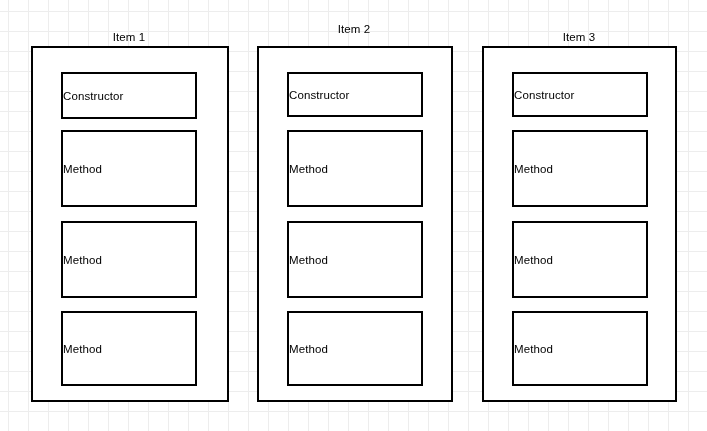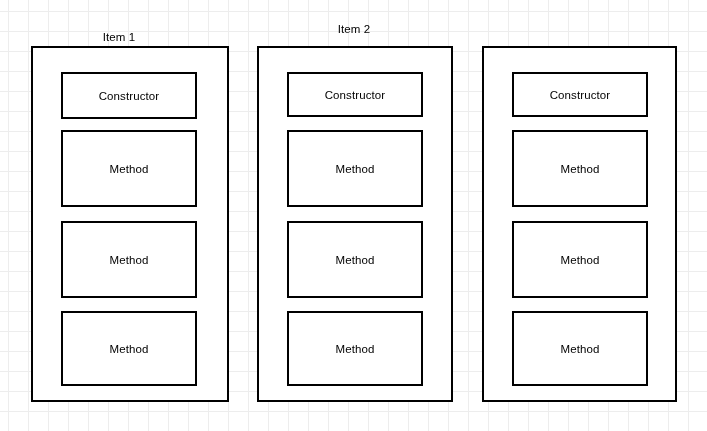--- a/index.html
+++ b/index.html
@@ -44,37 +44,36 @@
     box-sizing: border-box;
   }
 
   .member-box {
     position: absolute;
     background: #ffffff;
     border: 2px solid #000000;
     box-sizing: border-box;
     display: flex;
     align-items: center;
-    justify-content: center;
   }
 
   .member-label {
     font-size: 11.5px;
     color: #000000;
     line-height: 14px;
     white-space: nowrap;
     letter-spacing: 0.1px;
   }
 </style>
 </head>
 <body>
 
 <div id="canvas">
 
-  <div class="item-title" style="left: 59px; top: 30px; width: 120px;">Item 1</div>
+  <div class="item-title" style="left: 69px; top: 30px; width: 120px;">Item 1</div>
   <div class="container-box" style="left: 31px; top: 46px; width: 198px; height: 356px;"></div>
   <div class="member-box" style="left: 61px; top: 72px; width: 136px; height: 47px;">
     <span class="member-label">Constructor</span>
   </div>
   <div class="member-box" style="left: 61px; top: 130px; width: 136px; height: 77px;">
     <span class="member-label">Method</span>
   </div>
   <div class="member-box" style="left: 61px; top: 221px; width: 136px; height: 77px;">
     <span class="member-label">Method</span>
   </div>
@@ -90,20 +89,21 @@
   <div class="member-box" style="left: 287px; top: 130px; width: 136px; height: 77px;">
     <span class="member-label">Method</span>
   </div>
   <div class="member-box" style="left: 287px; top: 221px; width: 136px; height: 77px;">
     <span class="member-label">Method</span>
   </div>
   <div class="member-box" style="left: 287px; top: 311px; width: 136px; height: 75px;">
     <span class="member-label">Method</span>
   </div>
 
+  <div class="item-title" style="left: 519px; top: 30px; width: 120px;">Item 3</div>
   <div class="container-box" style="left: 482px; top: 46px; width: 195px; height: 356px;"></div>
   <div class="member-box" style="left: 512px; top: 72px; width: 136px; height: 45px;">
     <span class="member-label">Constructor</span>
   </div>
   <div class="member-box" style="left: 512px; top: 130px; width: 136px; height: 77px;">
     <span class="member-label">Method</span>
   </div>
   <div class="member-box" style="left: 512px; top: 221px; width: 136px; height: 77px;">
     <span class="member-label">Method</span>
   </div>

